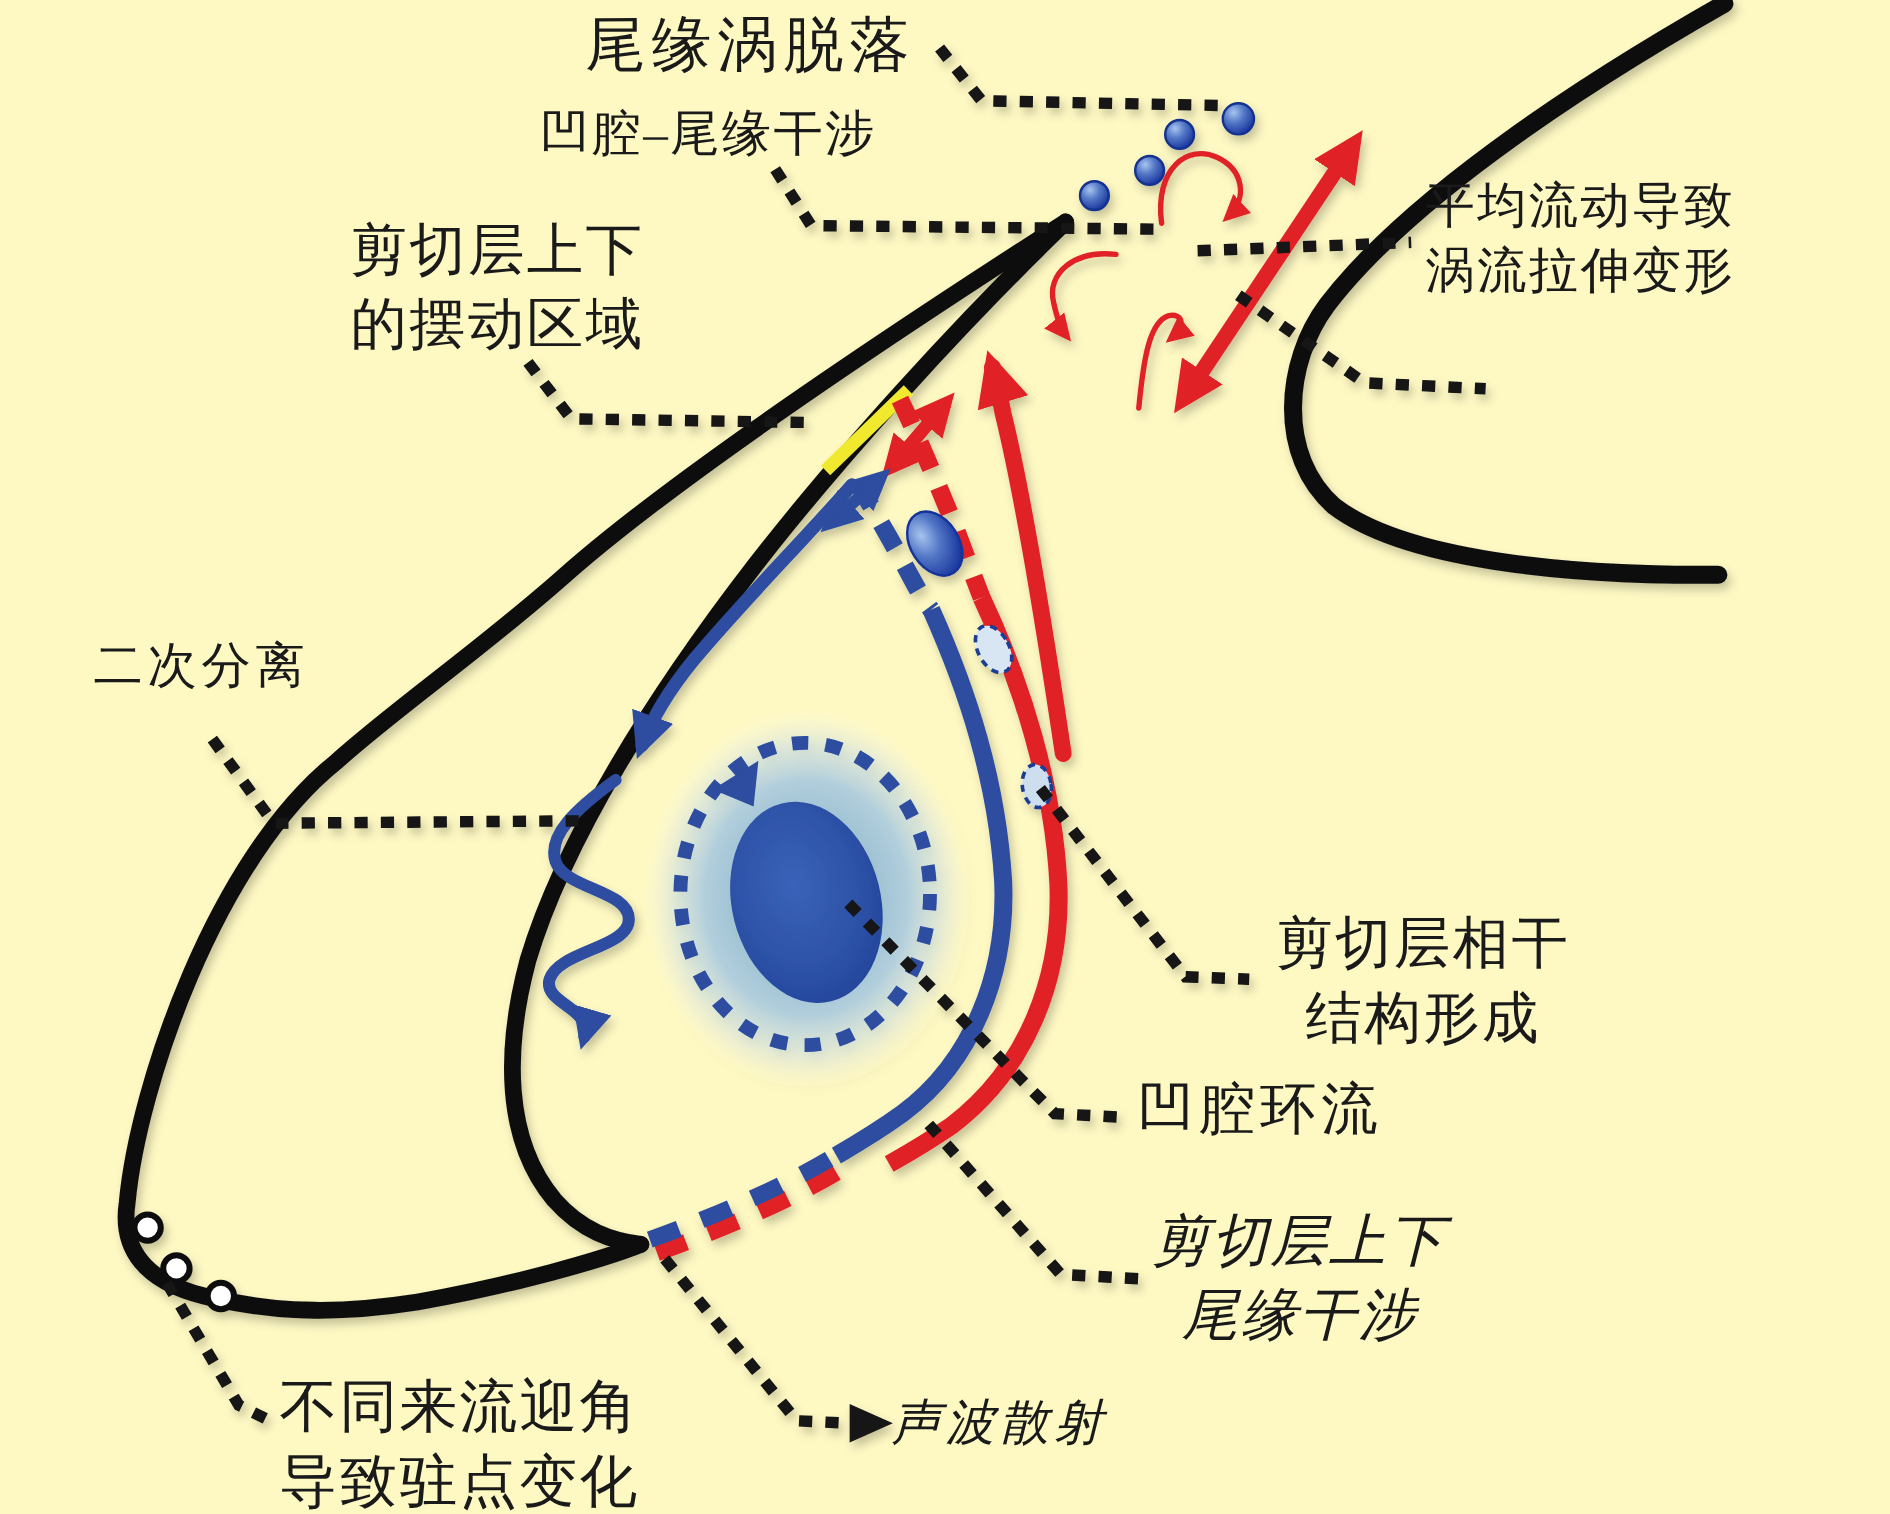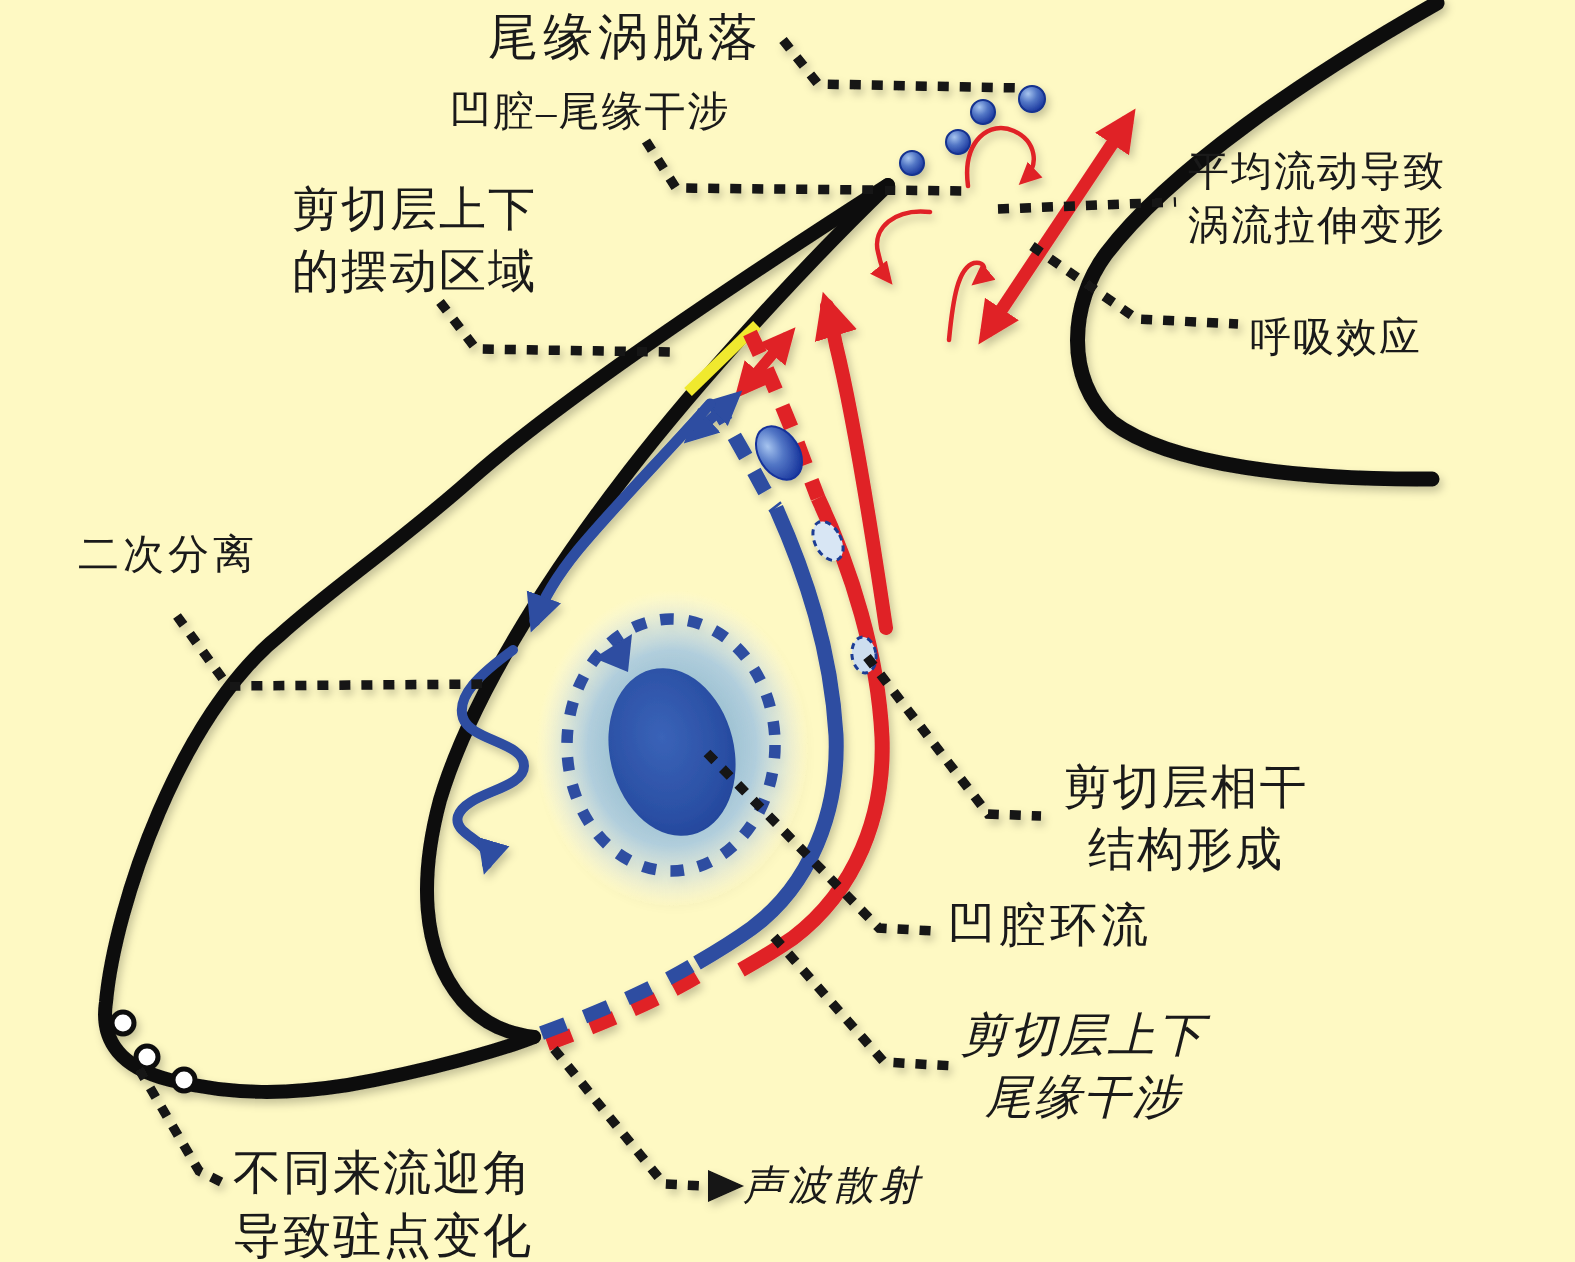--- a/index.html
+++ b/index.html
@@ -139,21 +139,20 @@
   <div class="lbl fs47" style="left:292px;top:178px;">
     <span class="ln">剪切层上下</span>
     <span class="ln">的摆动区域</span>
   </div>
 
   <div class="lbl fs49" style="left:1188px;top:144px;">
     <span class="ln">平均流动导致</span>
     <span class="ln">涡流拉伸变形</span>
   </div>
 
-  <div class="lbl fs49" style="left:1250px;top:310px;">呼吸效应</div>
 
   <div class="lbl fs49" style="left:78px;top:527px;letter-spacing:4px;">二次分离</div>
 
   <div class="lbl fs47 c-center" style="left:1046px;top:756px;width:280px;">
     <span class="ln">剪切层相干</span>
     <span class="ln">结构形成</span>
   </div>
 
   <div class="lbl fs47" style="left:948px;top:894px;letter-spacing:4px;">凹腔环流</div>
 

